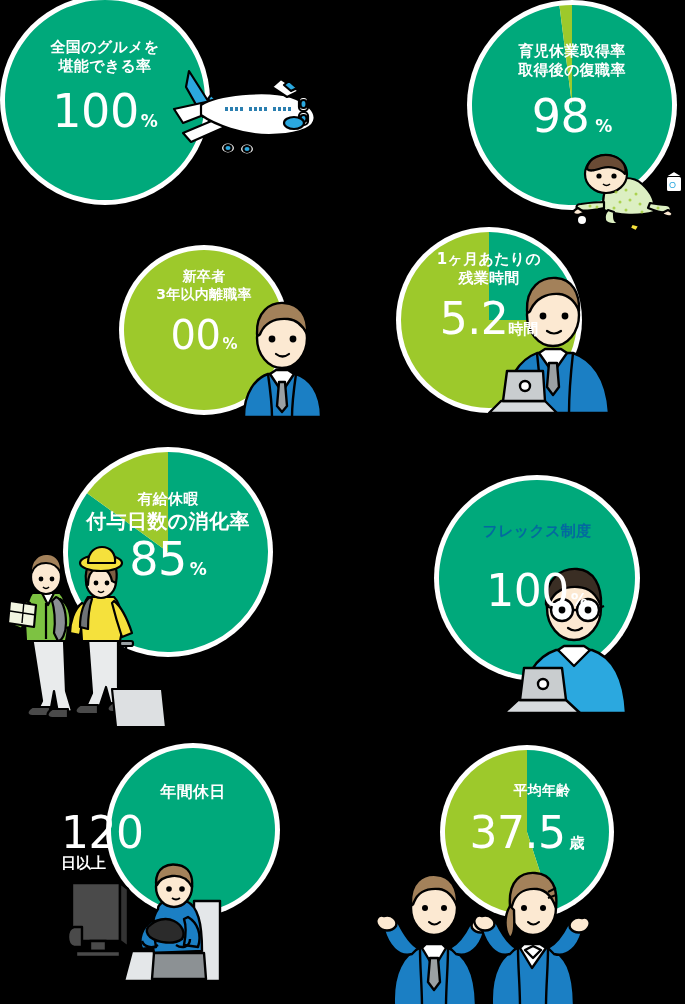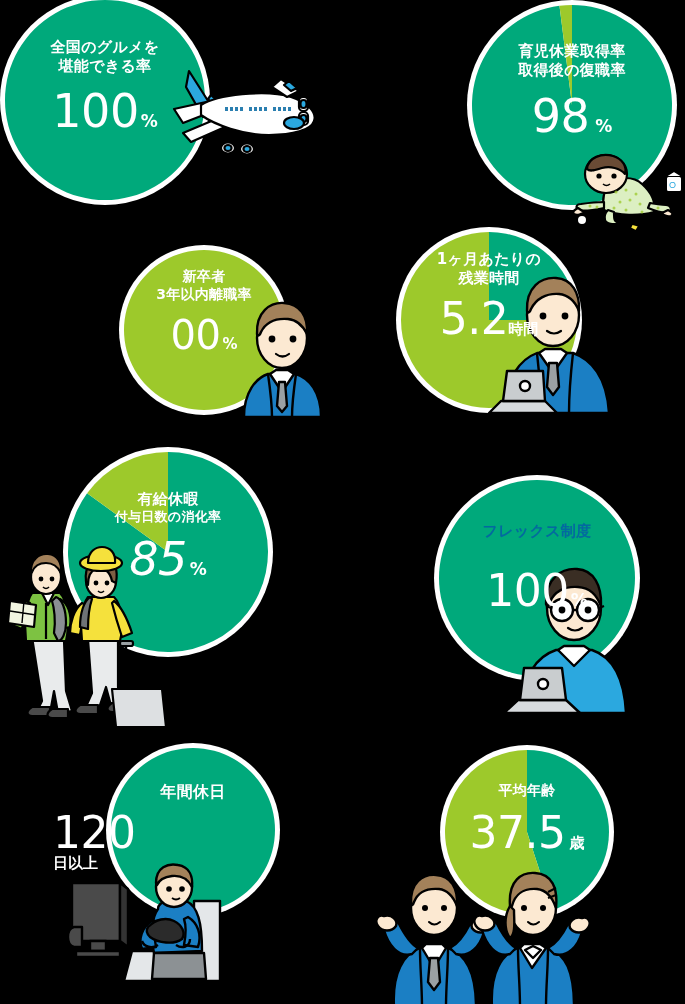--- a/index.html
+++ b/index.html
@@ -205,24 +205,24 @@
       <div class="pie-wrap">
         <svg width="228" height="228" viewBox="0 0 228 228" class="pie-svg">
           <circle cx="114" cy="114" r="105" fill="#FFFFFF"></circle>
           <path d="M 114 114 L 114 14 A 100 100 0 1 1 33.098300562505244 55.2214747707527 Z" fill="#00A97B"></path>
           <path d="M 114 114 L 33.098300562505244 55.2214747707527 A 100 100 0 0 1 113.99999999999999 14 Z" fill="#9DC92B"></path>
         </svg>
       </div>
     </div>
     <div style="position: absolute; left: 28px; top: 490px; width: 280px; text-align: center; color: rgb(255, 255, 255); z-index: 6; pointer-events: none;">
       <div class="cap" style="font-size: 15px;">有給休暇</div>
-      <div class="cap" style="font-size: 13px;">付与日数の消化率</div>
+      <div class="cap" style="font-size: 20px;">付与日数の消化率</div>
     </div>
     <div class="valrow" style="position: absolute; left: 18px; top: 538px; width: 300px; color: rgb(255, 255, 255); z-index: 6; pointer-events: none;">
-      <span class="big" style="font-size: 46px; font-style: italic;">85</span>
+      <span class="big" style="font-size: 46px;">85</span>
       <span class="unit" style="font-size: 17px; margin-left: 3px;">%</span>
     </div>
     <div class="art" style="left: -4px; top: 541px; z-index: 3;">
     <svg width="180" height="180" viewBox="0 0 180 180">
       <g stroke="#000" stroke-width="2.2" stroke-linejoin="round">
 
         <path d="M36 96 L46 160 L40 172 L54 172 L58 150 L62 172 L76 170 L70 150 L68 100 Z" fill="#E9EBEC"></path>
         <path d="M36 166 C30 170 30 174 36 175 L54 175 L54 166 Z" fill="#4A4A4A"></path>
         <path d="M56 168 C50 172 50 176 56 177 L72 177 L72 168 Z" fill="#4A4A4A"></path>
         <path d="M36 52 C30 60 28 82 30 100 L70 100 C74 82 72 60 64 52 Z" fill="#7DC242"></path>
@@ -299,21 +299,21 @@
           <circle cx="96" cy="96" r="87" fill="#FFFFFF"></circle>
           <path d="M 96 14 A 82 82 0 1 1 95.99 14 Z" fill="#00A97B"></path>
         </svg>
       </div>
     </div>
     <div style="position: absolute; left: 53px; top: 782px; width: 280px; text-align: center; color: rgb(255, 255, 255); z-index: 6; pointer-events: none;">
       <div class="cap" style="font-size: 16px; font-family: Liberation Serif, serif;">年間休日</div>
     </div>
     <div class="valrow" style="position: absolute; left: 43px; top: 812px; width: 300px; color: rgb(255, 255, 255); z-index: 6; pointer-events: none; flex-direction: column;">
       <span class="big" style="font-size: 44px;">120</span>
-      <span class="unit" style="font-size: 15px; margin-left: 10px;">日以上</span>
+      <span class="unit" style="font-size: 15px; margin-left: 18px;">日以上</span>
     </div>
     <div class="art" style="left: 62px; top: 861px; z-index: 3;">
     <svg width="180" height="145" viewBox="0 0 180 145">
       <g stroke="#000" stroke-width="2.4" stroke-linejoin="round">
         <path d="M10 22 L58 22 L58 80 L10 80 Z" fill="#4A4A4A"></path>
         <path d="M58 22 L66 28 L66 86 L58 80 Z" fill="#333"></path>
         <path d="M28 80 L44 80 L44 90 L28 90 Z" fill="#4A4A4A"></path>
         <path d="M14 90 L58 90 L58 96 L14 96 Z" fill="#4A4A4A"></path>
         <path d="M12 66 C4 68 4 84 12 86 L20 86 L20 66 Z" fill="#4A4A4A"></path>
         <path d="M70 90 L150 90 L150 120 L62 120 Z" fill="#E4E7E9"></path>
@@ -335,21 +335,21 @@
     </div>
     <div class="stat" style="left: 431px; top: 736px; width: 192px; height: 192px; z-index: 2;">
       <div class="pie-wrap">
         <svg width="192" height="192" viewBox="0 0 192 192" class="pie-svg">
           <circle cx="96" cy="96" r="87" fill="#FFFFFF"></circle>
           <path d="M 96 96 L 96 14 A 82 82 0 0 1 121.3393935387457 173.9866343362026 Z" fill="#00A97B"></path>
           <path d="M 96 96 L 121.3393935387457 173.9866343362026 A 82 82 0 1 1 95.99999999999999 14 Z" fill="#9DC92B"></path>
         </svg>
       </div>
     </div>
-    <div style="position: absolute; left: 387px; top: 782px; width: 280px; text-align: center; color: rgb(255, 255, 255); z-index: 6; pointer-events: none;">
+    <div style="position: absolute; left: 402px; top: 782px; width: 280px; text-align: center; color: rgb(255, 255, 255); z-index: 6; pointer-events: none;">
       <div class="cap" style="font-size: 14px;">平均年齢</div>
     </div>
     <div class="valrow" style="position: absolute; left: 377px; top: 812px; width: 300px; color: rgb(255, 255, 255); z-index: 6; pointer-events: none;">
       <span class="big" style="font-size: 44px;">37.5</span>
       <span class="unit" style="font-size: 15px; margin-left: 4px;">歳</span>
     </div>
     <div class="art" style="left: 372px; top: 862px; z-index: 3;">
     <svg width="200" height="145" viewBox="0 0 200 145">
       <g stroke="#000" stroke-width="2.4" stroke-linejoin="round">
 

